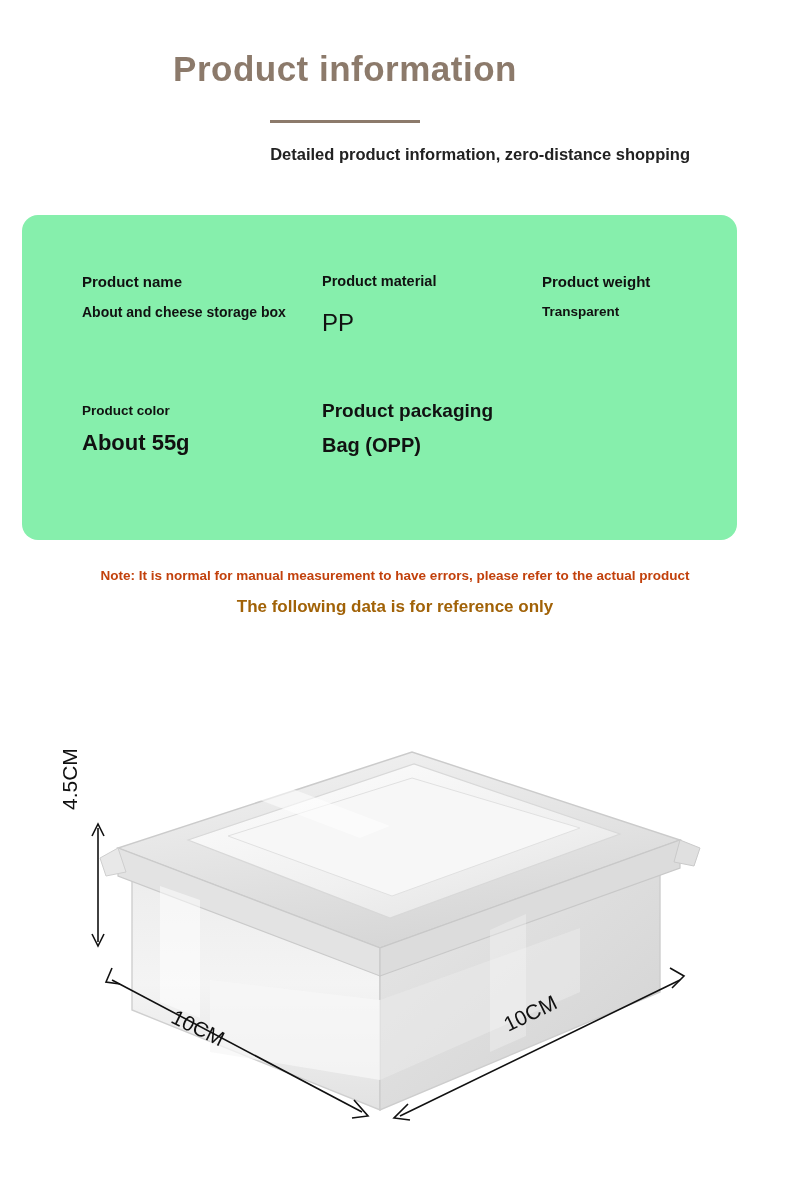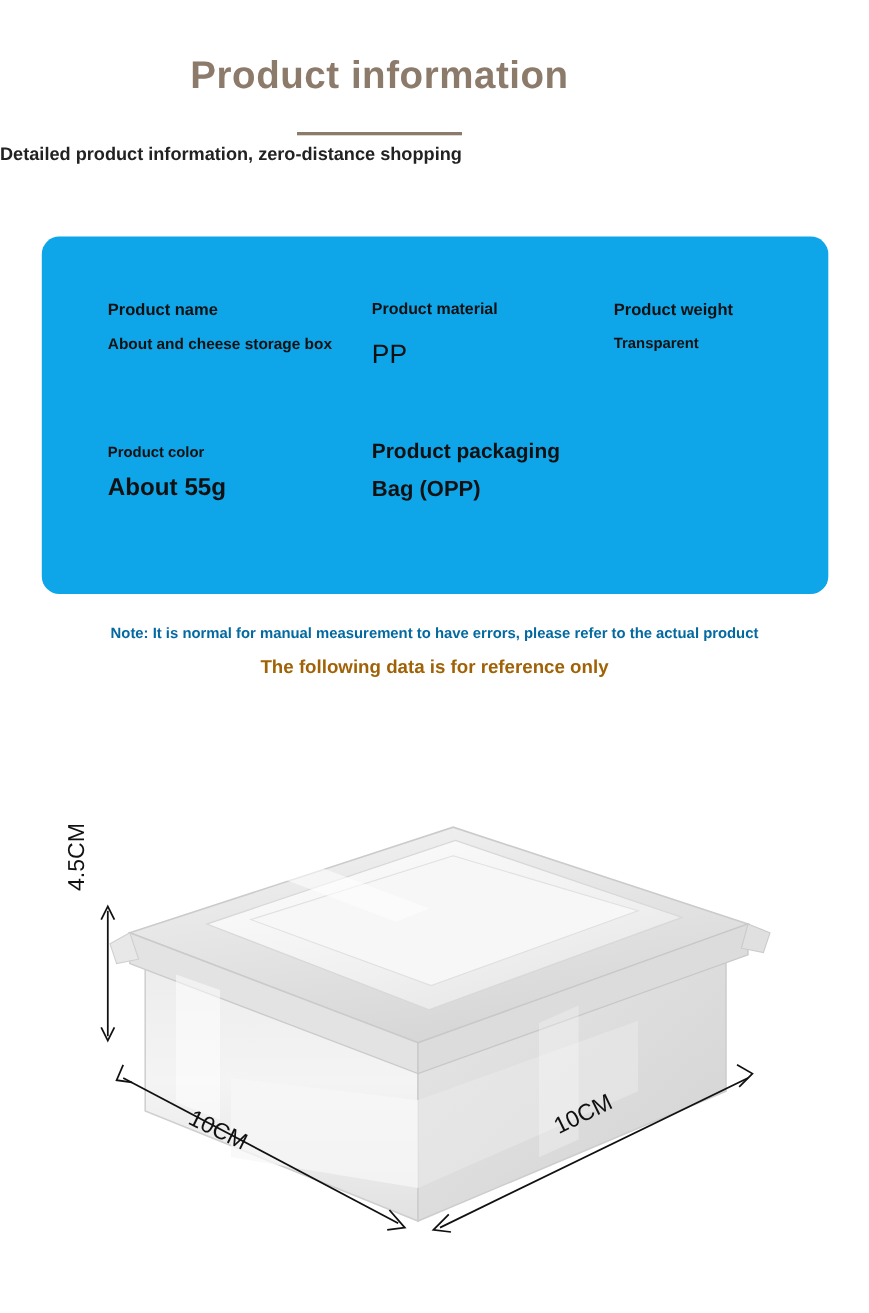--- a/index.html
+++ b/index.html
@@ -32,35 +32,35 @@
     padding-top: 48px;
     line-height: 1.2;
   }
   .title-rule {
     width: 150px;
     height: 3px;
     background: #8c7a6b;
     margin: 30px auto 0 auto;
   }
   .subtitle {
-    text-align: left;
+    text-align: right;
     font-size: 16.5px;
     font-weight: bold;
     color: #222;
-    margin-top: 8px;
+    margin-top: 22px;
   }
 
   
   .info-card {
     position: absolute;
-    left: 38px;
+    left: 22px;
     top: 215px;
     width: 715px;
     height: 325px;
-    background: #0ea5e9;
+    background: #86efac;
     border-radius: 16px;
   }
 
   .cell {
     position: absolute;
   }
   .cell .label {
     color: #111;
     font-weight: bold;
     white-space: nowrap;
@@ -95,21 +95,21 @@
 
   
   .note {
     position: absolute;
     left: 0;
     top: 568px;
     width: 790px;
     text-align: center;
     font-size: 13.5px;
     font-weight: bold;
-    color: #0369a1;
+    color: #c2410c;
   }
   .note-warning {
     position: absolute;
     left: 0;
     top: 597px;
     width: 790px;
     text-align: center;
     font-size: 17px;
     font-weight: bold;
     color: #a16207;

